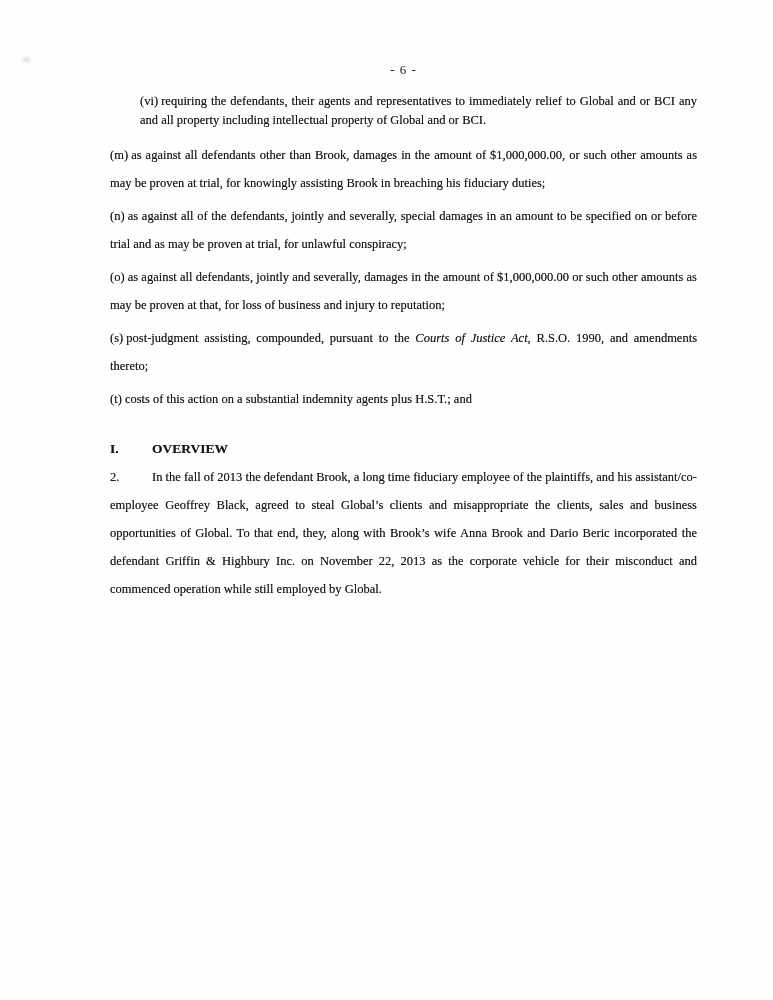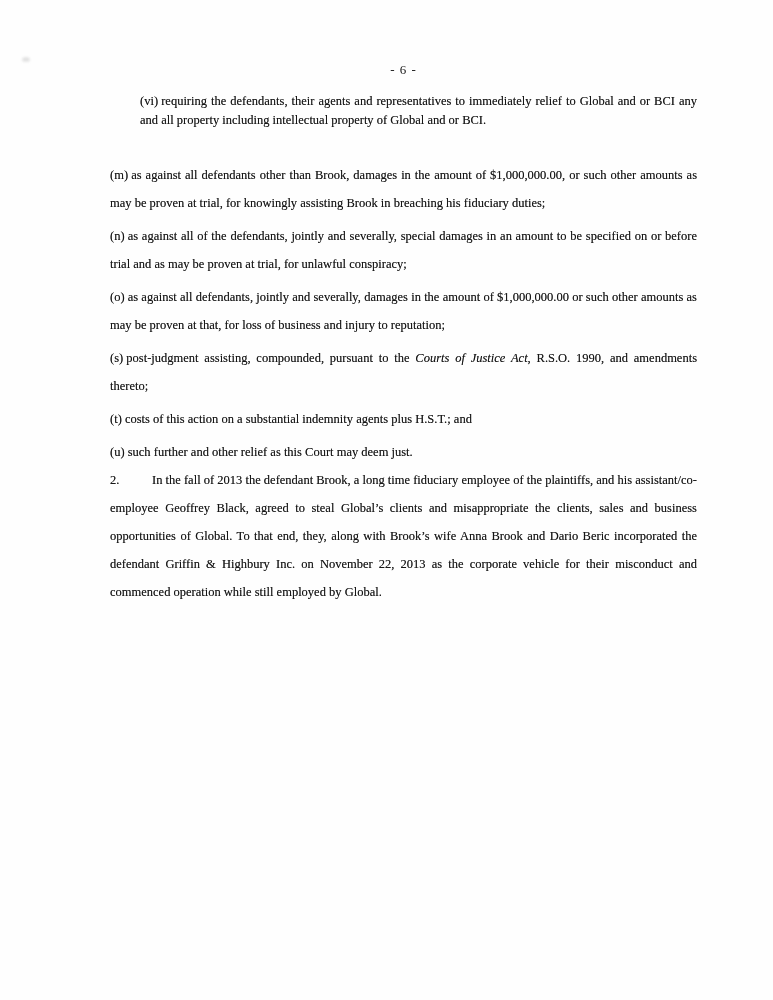--- a/index.html
+++ b/index.html
@@ -48,21 +48,21 @@
     text-shadow: 0 0 0.5px rgba(20,20,20,0.55);
   }
   .clause {
     font-size: 12.5px;
     line-height: 28px;
     text-align: justify;
     margin: 5px 0 0 0;
     text-shadow: 0 0 0.5px rgba(20,20,20,0.55);
   }
   .clause.first {
-    margin-top: 32px;
+    margin-top: 12px;
   }
   .cid {
     margin-right: 0.25em;
   }
   .heading {
     font-size: 13.5px;
     font-weight: bold;
     line-height: 28px;
     margin: 22px 0 0 0;
     text-shadow: 0 0 0.5px rgba(20,20,20,0.55);
@@ -96,19 +96,19 @@
 
     <p class="clause"><span class="cid">(o)</span><span><span>as against all defendants, jointly and severally, damages in the amount of $1,000,000.00 or such other amounts as may be proven at that, for loss of business and injury to reputation;</span></span></p>
 
 
 
 
     <p class="clause"><span class="cid">(s)</span><span><span>post-judgment assisting, compounded, pursuant to the </span><i>Courts of Justice Act</i><span>, R.S.O. 1990, and amendments thereto;</span></span></p>
 
     <p class="clause"><span class="cid">(t)</span><span><span>costs of this action on a substantial indemnity agents plus H.S.T.; and</span></span></p>
 
-    <p class="clause"><span class="cid">(u)</span><span><span>such further and other relief as this Court may deem just.</span></span></p>
 
+    <p class="heading"><span class="num">I.</span><span>OVERVIEW</span></p>
 
     <p class="body-para"><span class="num">2.</span><span><span>In the fall of 2013 the defendant Brook, a long time fiduciary employee of the plaintiffs, and his assistant/co-employee Geoffrey Black, agreed to steal Global’s clients and misappropriate the clients, sales and business opportunities of Global. To that end, they, along with Brook’s wife Anna Brook and Dario Beric incorporated the defendant Griffin &amp; Highbury Inc. on November 22, 2013 as the corporate vehicle for their misconduct and commenced operation while still employed by Global.</span></span></p>
 
   </div>
 </div>
 
 </body></html>

